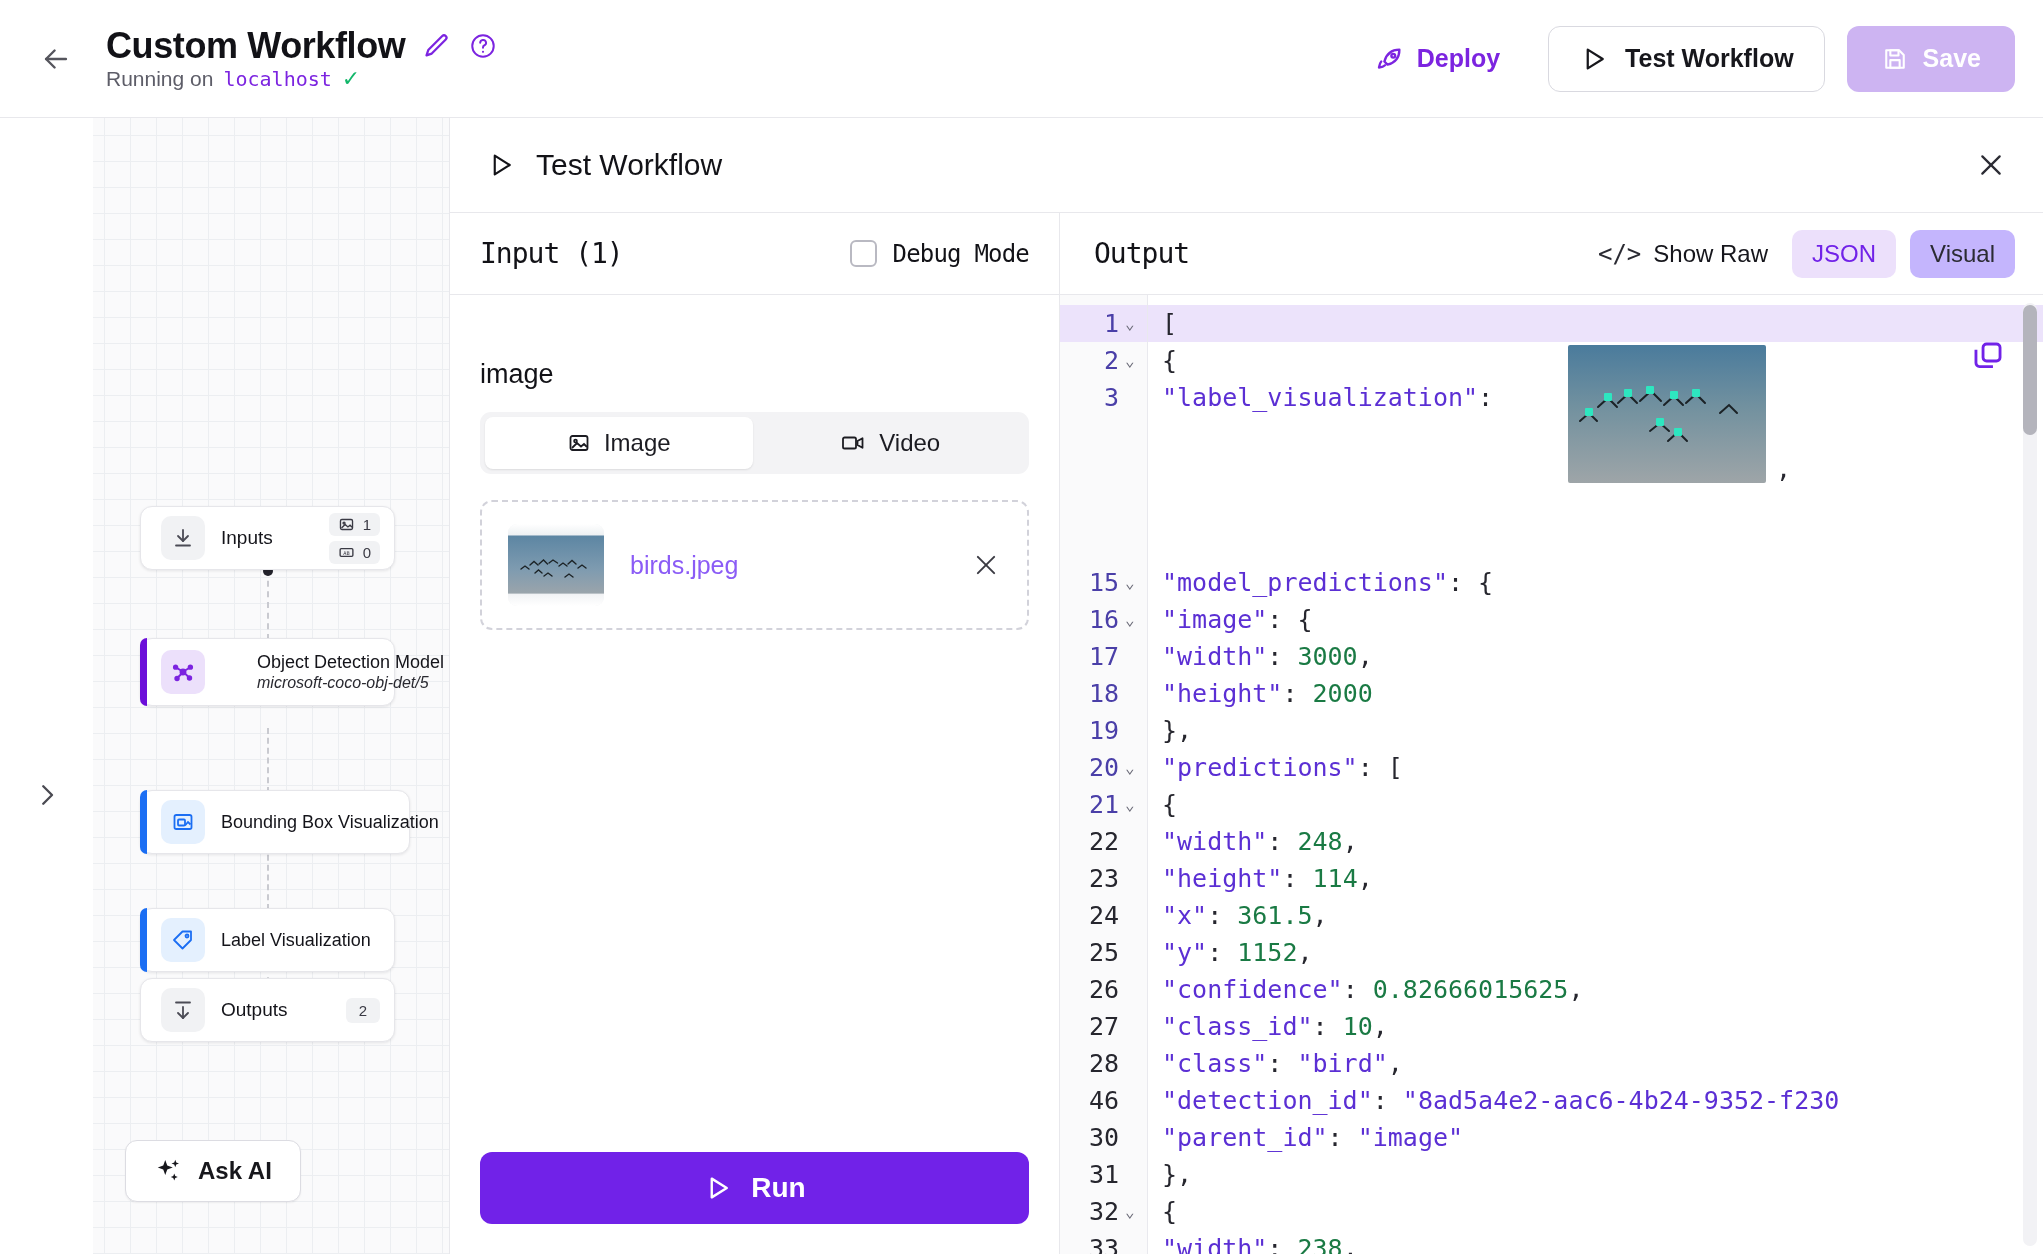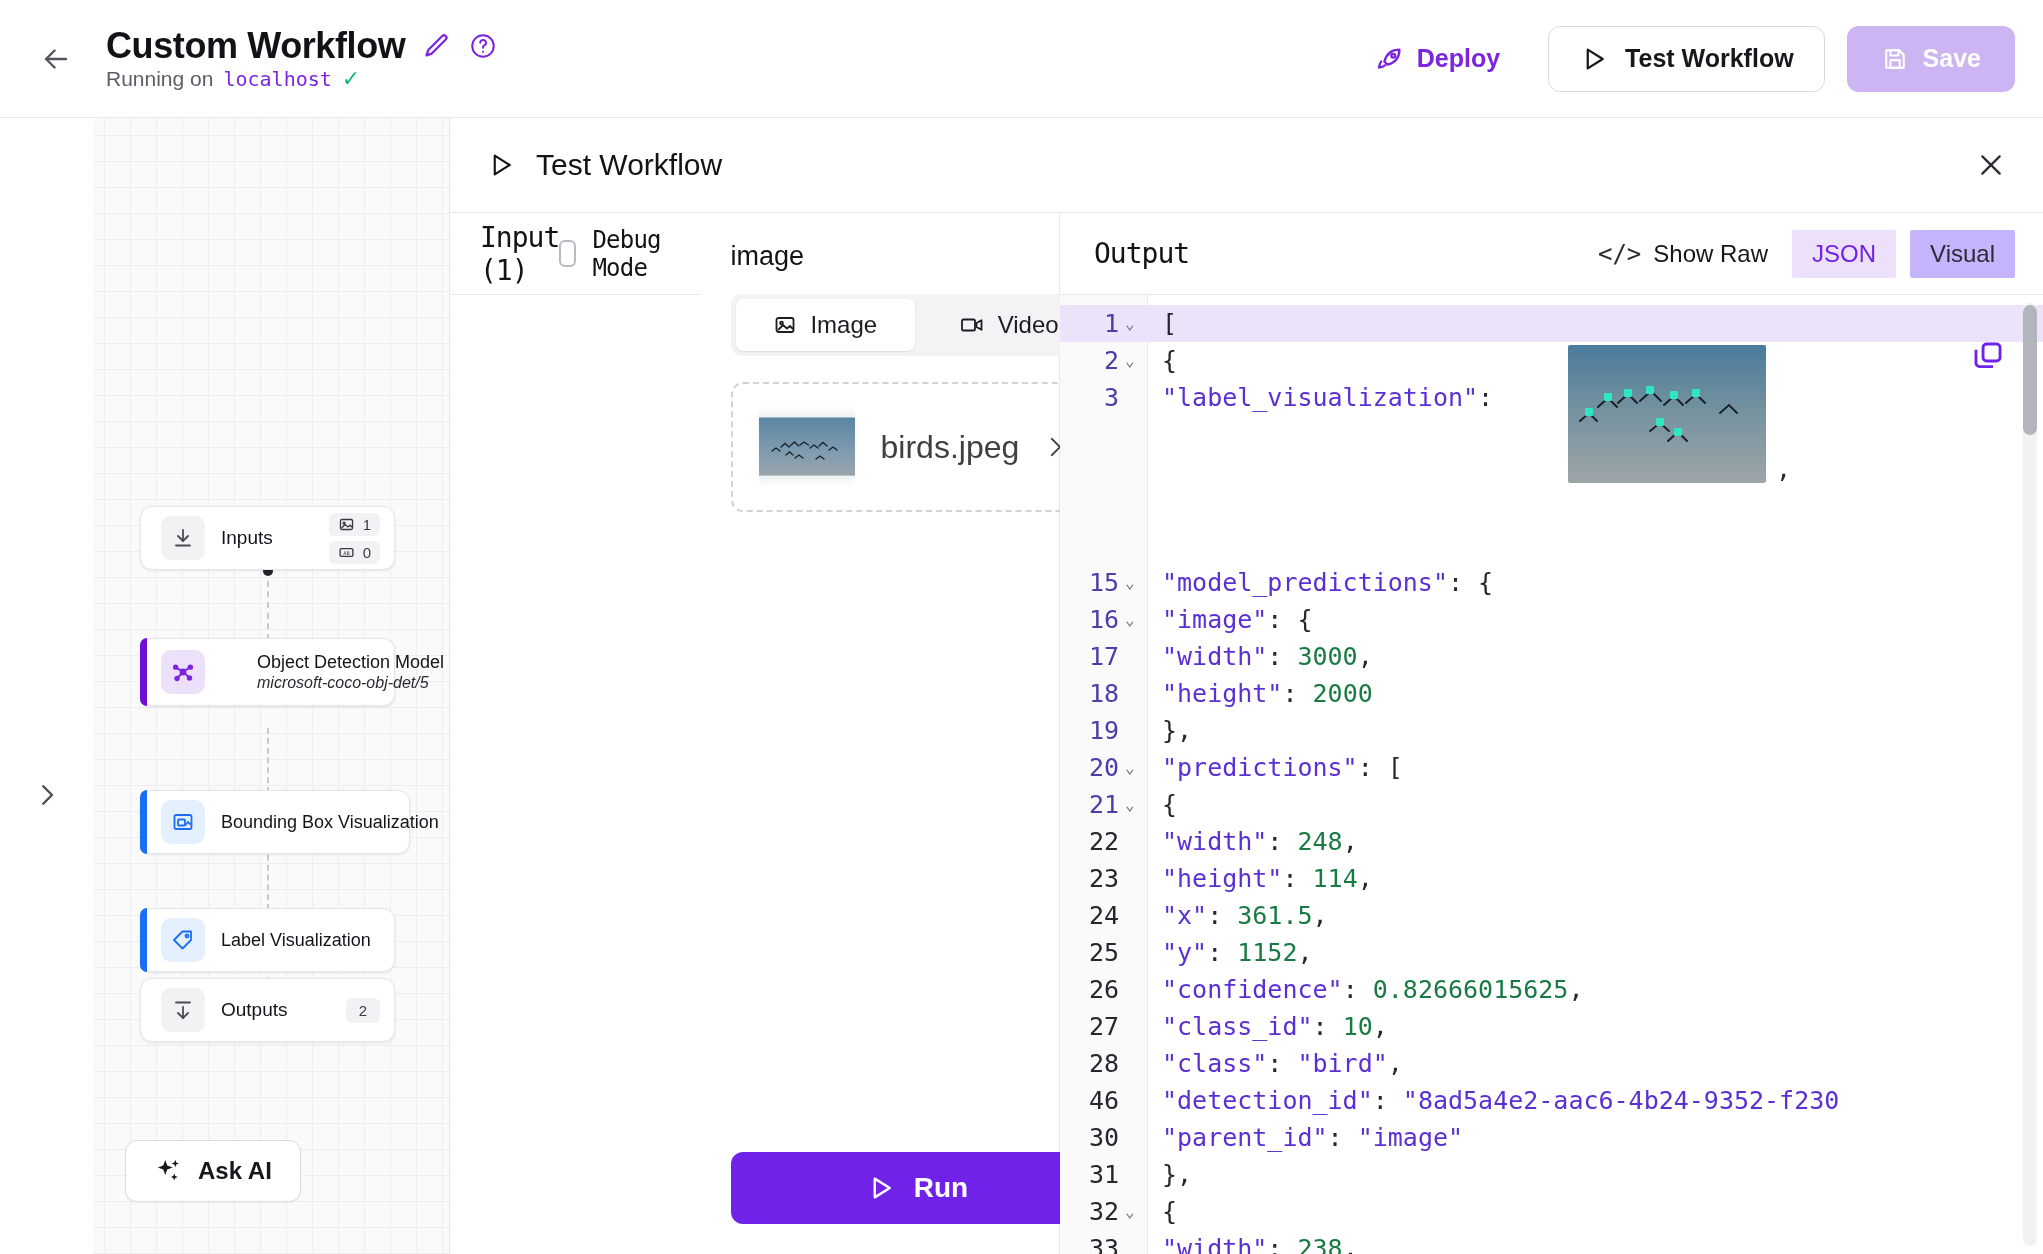--- a/index.html
+++ b/index.html
@@ -148,22 +148,22 @@
     display: flex; align-items: center; gap: 20px;
     font-size: 30px; font-weight: 400; color: #121217;
   }
   .panel-close { margin-left: auto; color: #2c2c34; cursor: pointer; display: flex; }
 
   .split { flex: 1 1 auto; display: flex; min-height: 0; }
 
   
   .col-input {
     width: 610px; flex: 0 0 610px;
-    display: flex; flex-direction: row;
-    border-right: 1px solid #e8e8ec; min-height: 0;
+    display: flex; flex-direction: column;
+    border-right: 1px solid #e8e8ec; min-height: 0; gap: 36px;
   }
   .col-head {
     height: 82px; flex: 0 0 82px;
     display: flex; align-items: center; padding: 0 30px;
     border-bottom: 1px solid #e8e8ec;
   }
   .col-head-title {
     font-family: "DejaVu Sans Mono", monospace;
     font-size: 28px; color: #121217; letter-spacing: -1px;
   }
@@ -190,21 +190,21 @@
   .seg-tab.active { background: #ffffff; box-shadow: 0 1px 2px rgba(16,16,24,.1); }
   .dropzone {
     border: 2px dashed #d2d2da; border-radius: 12px;
     padding: 22px 26px; display: flex; align-items: center; gap: 26px;
   }
   .thumb {
     width: 96px; height: 82px; flex: 0 0 96px;
     border-radius: 9px; overflow: hidden; background: #f2f3f5;
     display: flex; align-items: center; justify-content: center;
   }
-  .file-name { font-size: 32px; color: #404040; }
+  .file-name { font-size: 25px; color: #8b5cf6; }
   .file-remove { margin-left: auto; color: #3a3a42; cursor: pointer; display: flex; }
   .run-wrap { margin-top: auto; padding: 0 0 30px 0; }
   .run-btn {
     width: 100%; height: 72px;
     background: #7122e8; border: none; border-radius: 12px;
     color: #ffffff; font-size: 28px; font-weight: 700;
     display: flex; align-items: center; justify-content: center; gap: 18px;
     cursor: pointer;
   }
 
@@ -219,21 +219,21 @@
     font-family: "DejaVu Sans Mono", monospace;
     font-size: 28px; color: #121217; letter-spacing: -1px;
   }
   .out-actions { margin-left: auto; display: flex; align-items: center; gap: 14px; }
   .show-raw {
     display: flex; align-items: center; gap: 12px;
     font-size: 24px; color: #16161c; cursor: pointer; padding: 6px 10px;
   }
   .code-tag { color: #2b2b33; font-size: 24px; font-family: "DejaVu Sans Mono", monospace; }
   .toggle-btn {
-    border: none; border-radius: 2px; height: 48px; padding: 0 20px;
+    border: none; border-radius: 10px; height: 48px; padding: 0 20px;
     font-size: 24px; cursor: pointer; font-family: "Liberation Sans", sans-serif; text-align: right;
   }
   .toggle-btn.json { background: #ece0fb; color: #7122e8; }
   .toggle-btn.visual { background: #c4b5fd; color: #2b2b33; }
 
   .code-area { flex: 1 1 auto; display: flex; position: relative; min-height: 0; overflow: hidden; background: #fff; }
   .gutter {
     width: 88px; flex: 0 0 88px;
     background: #fafafb; border-right: 1px solid #e9e9ee;
     font-family: "DejaVu Sans Mono", monospace; font-size: 25px;

